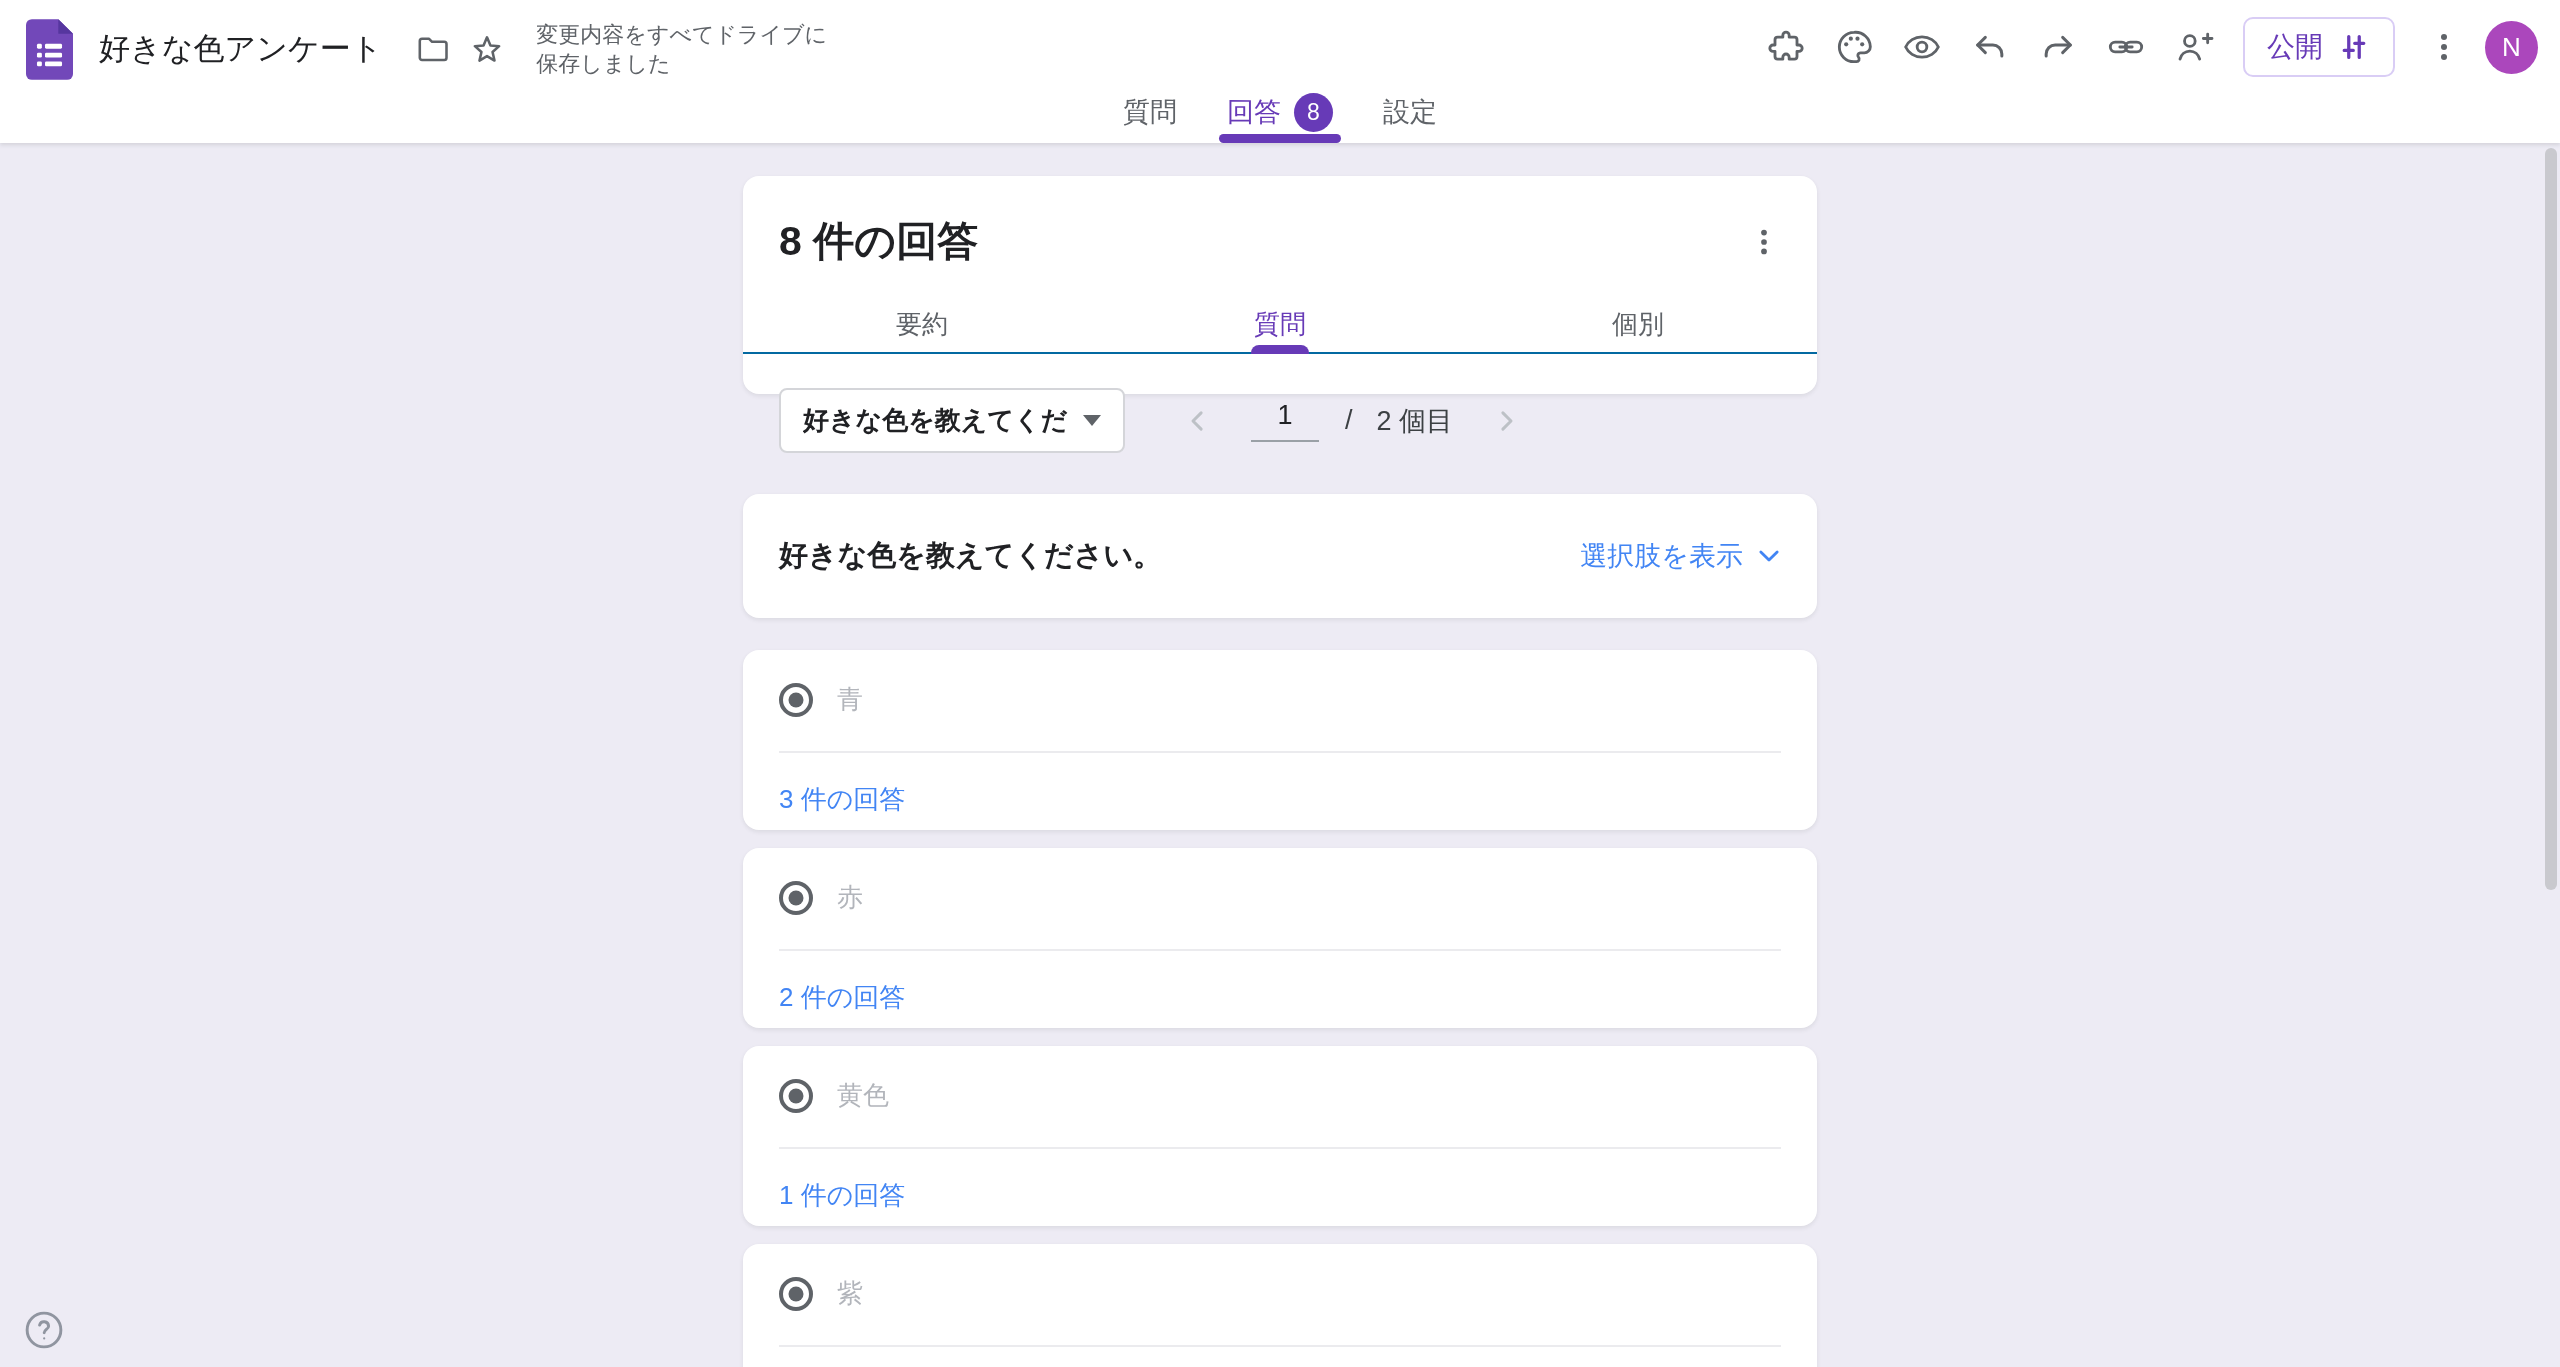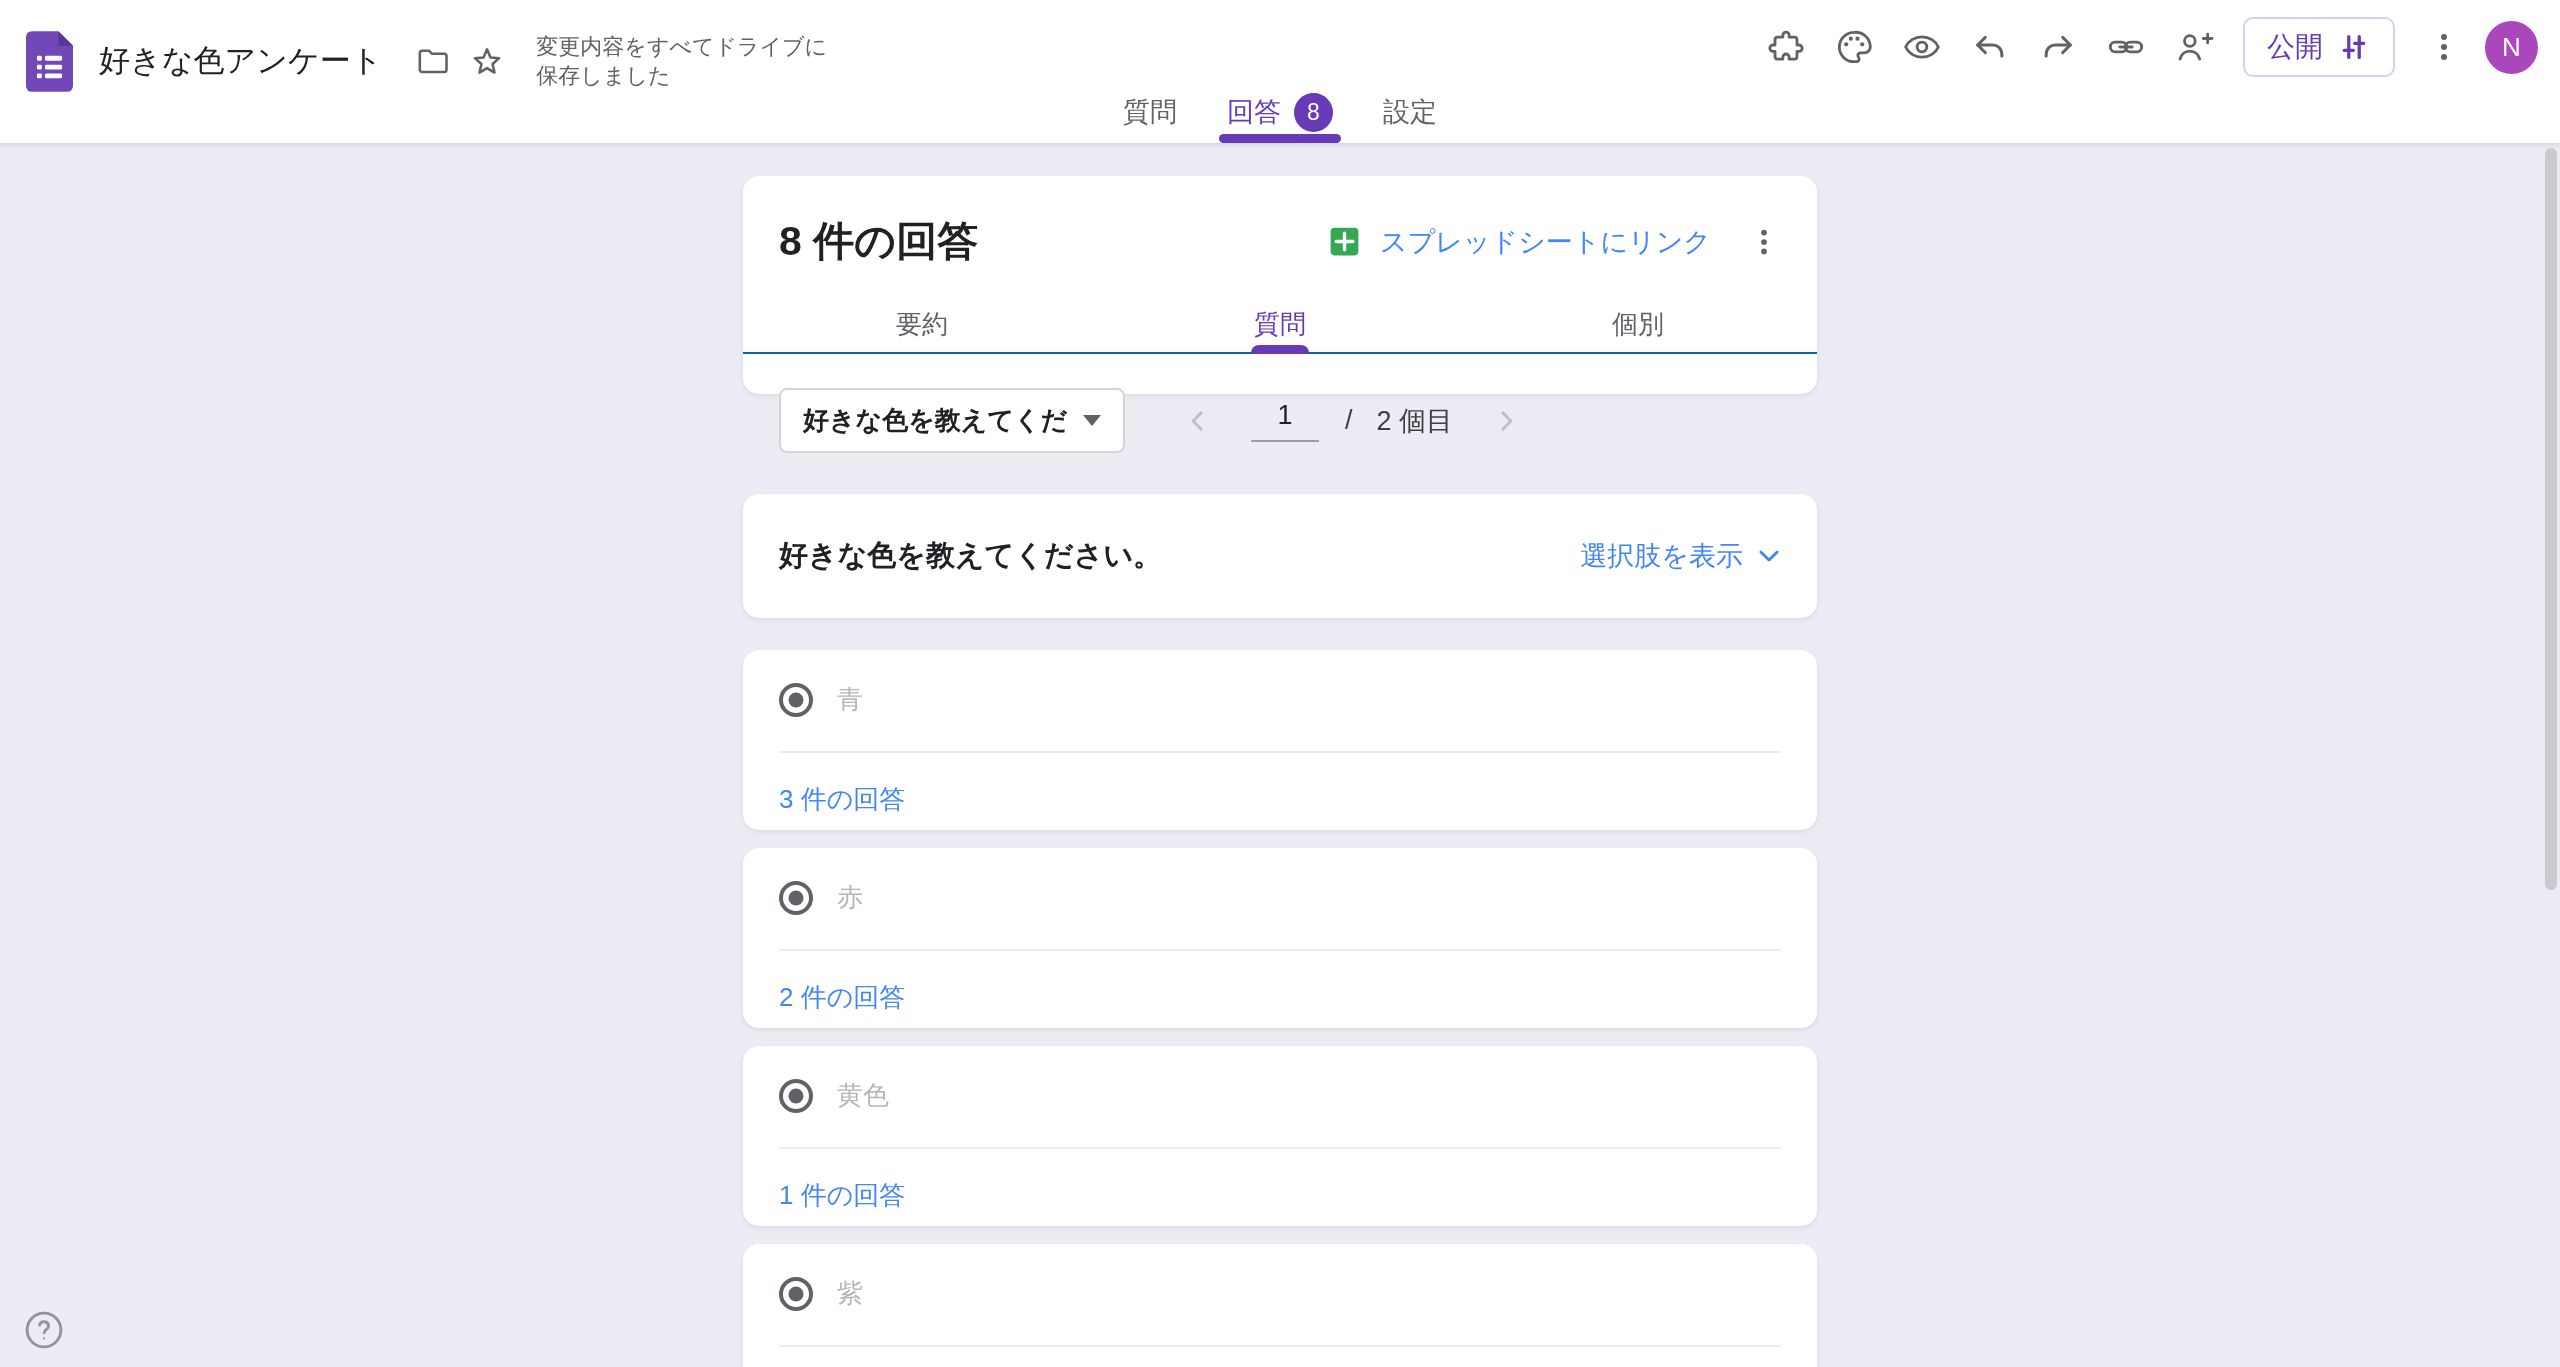--- a/index.html
+++ b/index.html
@@ -3,21 +3,21 @@
 <meta charset="utf-8">
 <style>
   * { margin:0; padding:0; box-sizing:border-box; }
   html,body { width:2560px; height:1367px; }
   body { font-family:"Liberation Sans","DejaVu Sans",sans-serif; background:#edebf4; overflow:hidden; }
   .screen { position:relative; width:2560px; height:1367px; background:#edebf4; overflow:hidden; }
 
   
   .app-header { position:absolute; left:0; top:0; width:100%; height:143px; background:#fff;
                 box-shadow:0 2px 4px rgba(60,64,67,.14); z-index:5; }
-  .header-left { position:absolute; left:26px; top:16px; height:90px; display:flex; align-items:center;justify-content:center; }
+  .header-left { position:absolute; left:26px; top:4px; height:90px; display:flex; align-items:center;justify-content:center; }
   .logo { width:47px; height:61px; flex:0 0 auto; }
   .app-title { margin-left:26px; font-size:31px; color:#202124; white-space:nowrap; }
   .icon-btn { border:none; background:transparent; display:flex; align-items:center; justify-content:center;
               width:54px; height:54px; border-radius:50%; cursor:pointer; flex:0 0 auto; }
   .hl-folder { margin-left:24px; }
   .saved-status { margin-left:22px; font-size:22px; line-height:29px; color:#5f6368; }
 
   .header-right { position:absolute; right:22px; top:7px; height:80px; display:flex; align-items:center; gap:14px; }
   .publish-btn { display:flex; align-items:center; gap:14px; height:60px; padding:0 22px;
                  border:2px solid #d9cdf5; border-radius:10px; background:#fff; color:#673ab7;
@@ -207,27 +207,20 @@
       </div>
       <div class="nav-tab">
         <span>設定</span>
       </div>
     </nav>
   </header>
 
   <section class="card main-card">
     <div class="resp-header">
       <h1 class="resp-title">8 件の回答</h1>
-      <div class="sheets-link">
-        <svg width="37" height="37" viewBox="0 0 24 24">
-          <rect x="3" y="3" width="18" height="18" rx="2.6" fill="#34a853"></rect>
-          <path d="M12 6.6v10.8M6.6 12h10.8" stroke="#ffffff" stroke-width="2.2" stroke-linecap="round"></path>
-        </svg>
-        <span>スプレッドシートにリンク</span>
-      </div>
       <button class="icon-btn resp-kebab">
         <svg width="36" height="36" viewBox="0 0 24 24" fill="#5f6368">
           <circle cx="12" cy="5.7" r="1.9"></circle>
             <circle cx="12" cy="12" r="1.9"></circle>
             <circle cx="12" cy="18.3" r="1.9"></circle>
         </svg>
       </button>
     </div>
 
     <div class="subtabs">

